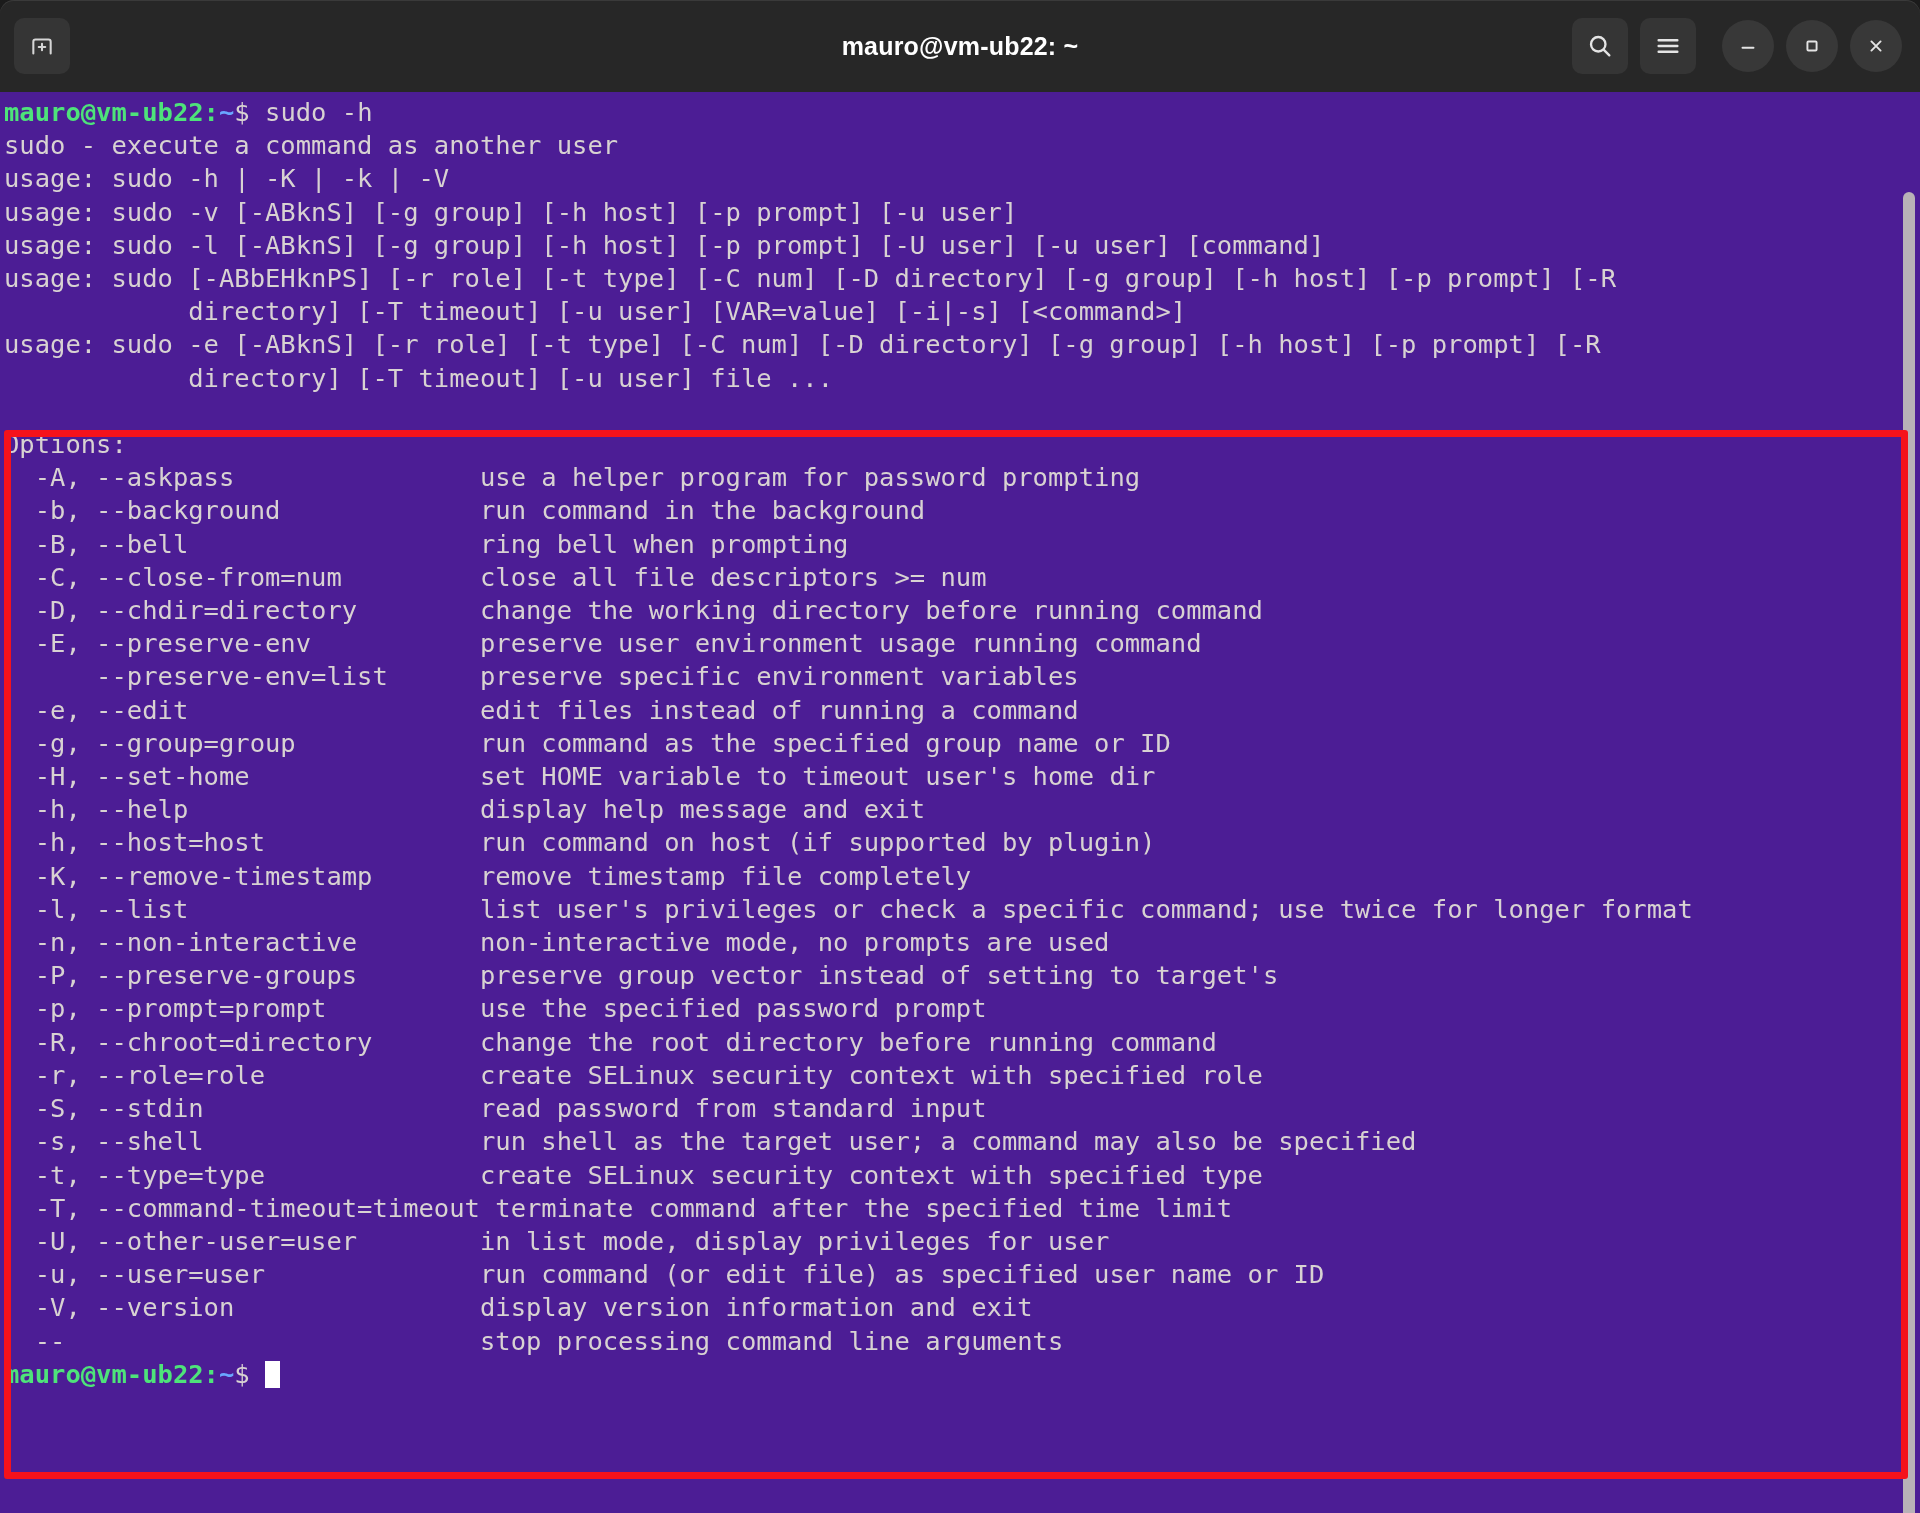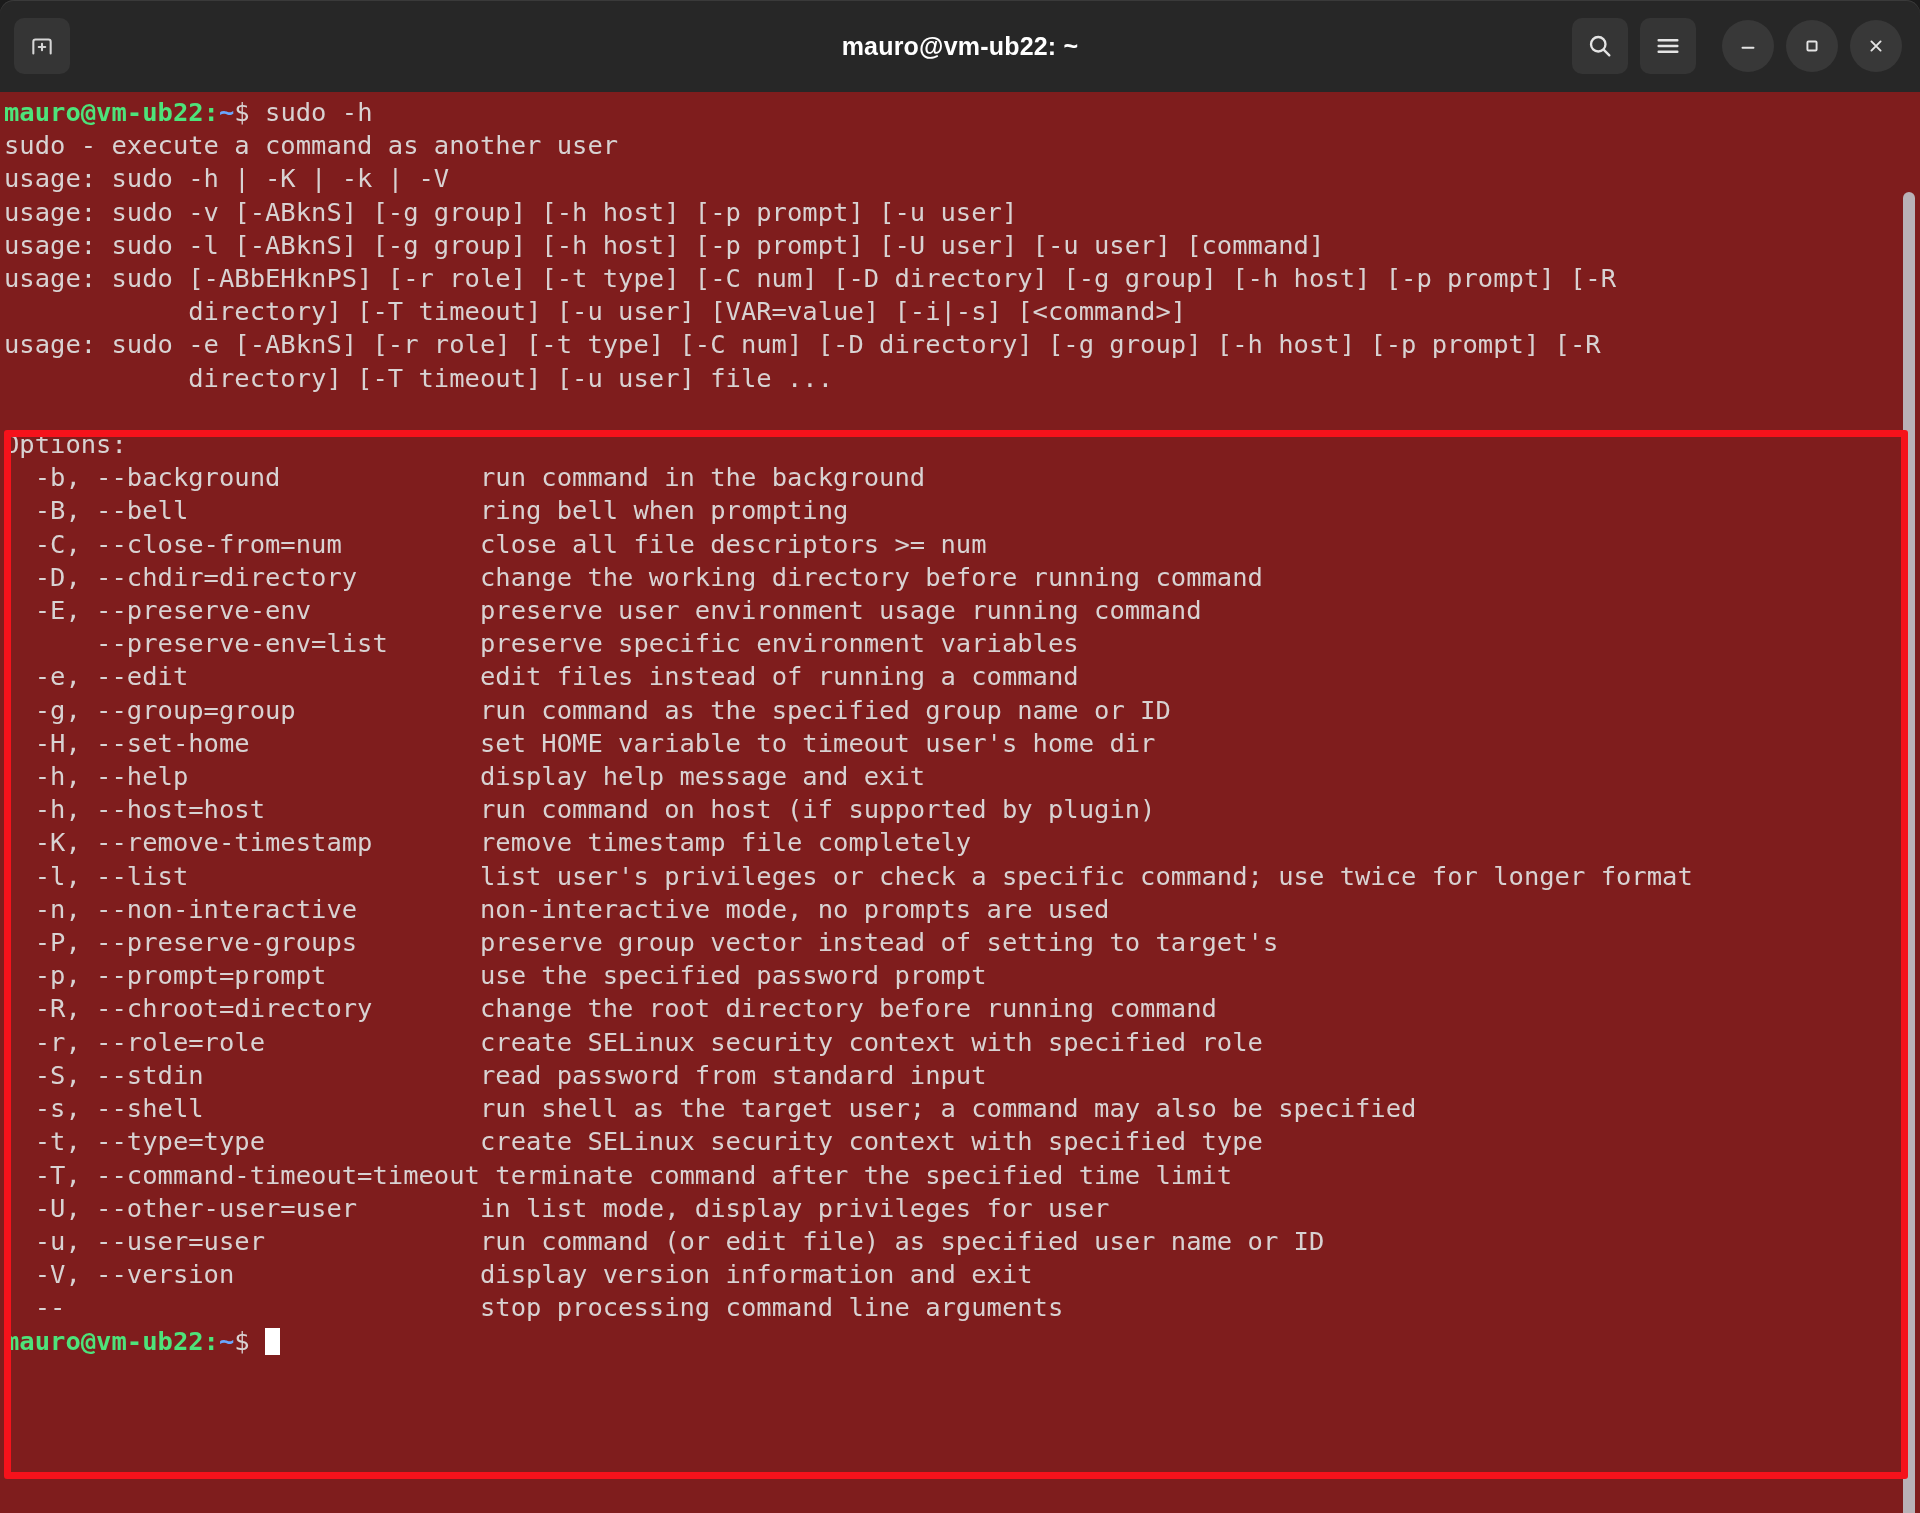--- a/index.html
+++ b/index.html
@@ -49,21 +49,21 @@
     color:#ffffff; font-family:"Liberation Sans", sans-serif;
     font-size:25px; font-weight:bold;
     pointer-events:none;
     letter-spacing:0.2px;
   }
 
   
   .term {
     position:absolute; left:0; top:92px;
     width:1920px; height:1421px;
-    background:#7f1d1d;
+    background:#4c1d95;
     overflow:hidden;
   }
   .term-inner {
     position:absolute; left:0; top:0;
     padding:4px 0 0 4px;
   }
   .line {
     font-family:"DejaVu Sans Mono", monospace;
     font-size:25.5px;
     line-height:33.2px;
@@ -167,20 +167,21 @@
         <div class="line">            directory] [-T timeout] [-u user] [VAR=value] [-i|-s] [&lt;command&gt;]</div>
         <div class="line">usage: sudo -e [-ABknS] [-r role] [-t type] [-C num] [-D directory] [-g group] [-h host] [-p prompt] [-R</div>
         <div class="line">            directory] [-T timeout] [-u user] file ...</div>
       </div>
 
       <div class="line"> </div>
 
       <div class="line">Options:</div>
 
       <div id="options-list">
+          <div class="line"><span>  -A, --askpass</span><span>                </span><span>use a helper program for password prompting</span></div>
           <div class="line"><span>  -b, --background</span><span>             </span><span>run command in the background</span></div>
           <div class="line"><span>  -B, --bell</span><span>                   </span><span>ring bell when prompting</span></div>
           <div class="line"><span>  -C, --close-from=num</span><span>         </span><span>close all file descriptors &gt;= num</span></div>
           <div class="line"><span>  -D, --chdir=directory</span><span>        </span><span>change the working directory before running command</span></div>
           <div class="line"><span>  -E, --preserve-env</span><span>           </span><span>preserve user environment usage running command</span></div>
           <div class="line"><span>      --preserve-env=list</span><span>      </span><span>preserve specific environment variables</span></div>
           <div class="line"><span>  -e, --edit</span><span>                   </span><span>edit files instead of running a command</span></div>
           <div class="line"><span>  -g, --group=group</span><span>            </span><span>run command as the specified group name or ID</span></div>
           <div class="line"><span>  -H, --set-home</span><span>               </span><span>set HOME variable to timeout user's home dir</span></div>
           <div class="line"><span>  -h, --help</span><span>                   </span><span>display help message and exit</span></div>

